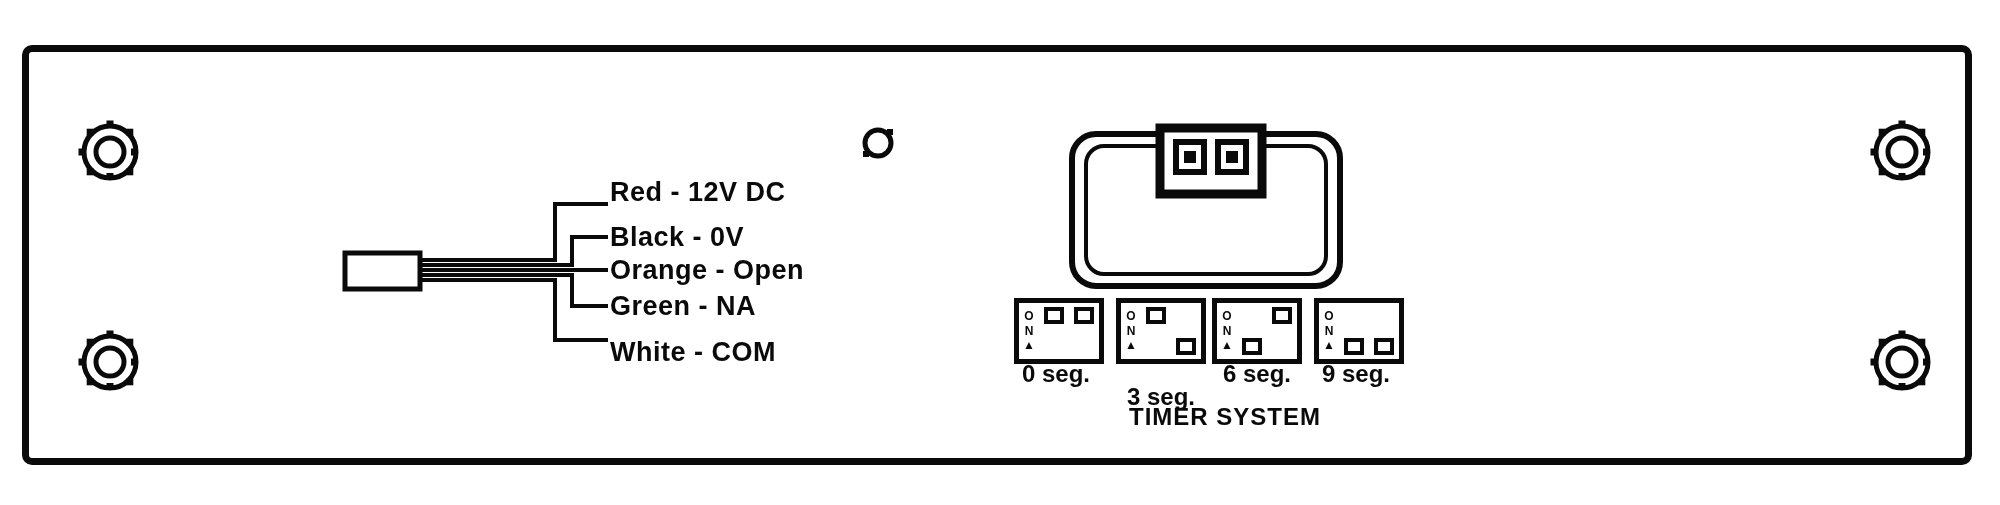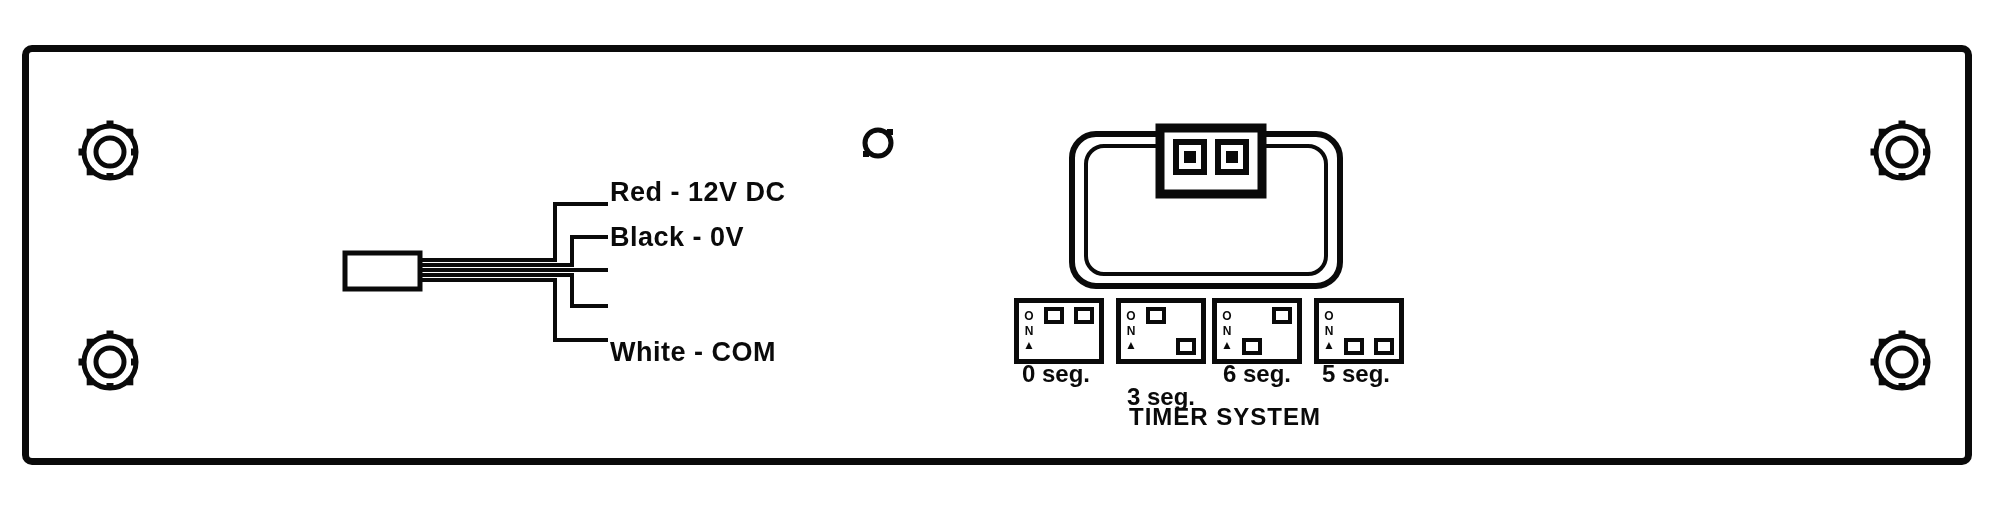--- a/index.html
+++ b/index.html
@@ -142,20 +142,22 @@
       <polyline points="200,75 215,75 215,19 268,19" fill="none" stroke="#0a0a0a" stroke-width="4"></polyline>
       <polyline points="200,80 232,80 232,52 268,52" fill="none" stroke="#0a0a0a" stroke-width="4"></polyline>
       <polyline points="200,85 268,85" fill="none" stroke="#0a0a0a" stroke-width="4"></polyline>
       <polyline points="200,90 232,90 232,121 268,121" fill="none" stroke="#0a0a0a" stroke-width="4"></polyline>
       <polyline points="200,95 215,95 215,155 268,155" fill="none" stroke="#0a0a0a" stroke-width="4"></polyline>
     </svg>
   </div>
 
   <div class="wire-label wl-0">Red - 12V DC</div>
   <div class="wire-label wl-1">Black - 0V</div>
+  <div class="wire-label wl-2">Orange - Open</div>
+  <div class="wire-label wl-3">Green - NA</div>
   <div class="wire-label wl-4">White - COM</div>
 
   <div class="buzzer-svg">
     <svg viewBox="0 0 300 185" width="300" height="185">
       <rect x="12" y="16" width="268" height="152" rx="24" fill="#ffffff" stroke="#0a0a0a" stroke-width="6"></rect>
       <rect x="26" y="28" width="240" height="128" rx="18" fill="none" stroke="#0a0a0a" stroke-width="4"></rect>
       <rect x="100" y="10" width="102" height="66" fill="#ffffff" stroke="#0a0a0a" stroke-width="9"></rect>
       <rect x="116" y="24" width="28" height="30" fill="#ffffff" stroke="#0a0a0a" stroke-width="6"></rect>
       <rect x="158" y="24" width="28" height="30" fill="#ffffff" stroke="#0a0a0a" stroke-width="6"></rect>
       <rect x="124" y="33" width="12" height="12" fill="#0a0a0a"></rect>
@@ -215,17 +217,17 @@
         <div class="knob" data-state="down"></div>
       </div>
     <div class="slot">
         <div class="knob" data-state="down"></div>
       </div>
   </div>
 
   <div class="switch-label sl-0">0 seg.</div>
   <div class="switch-label sl-1">3 seg.</div>
   <div class="switch-label sl-2">6 seg.</div>
-  <div class="switch-label sl-3">5 seg.</div>
+  <div class="switch-label sl-3">9 seg.</div>
 
   <div class="system-title">TIMER SYSTEM</div>
 
 </div>
 
 </body></html>

